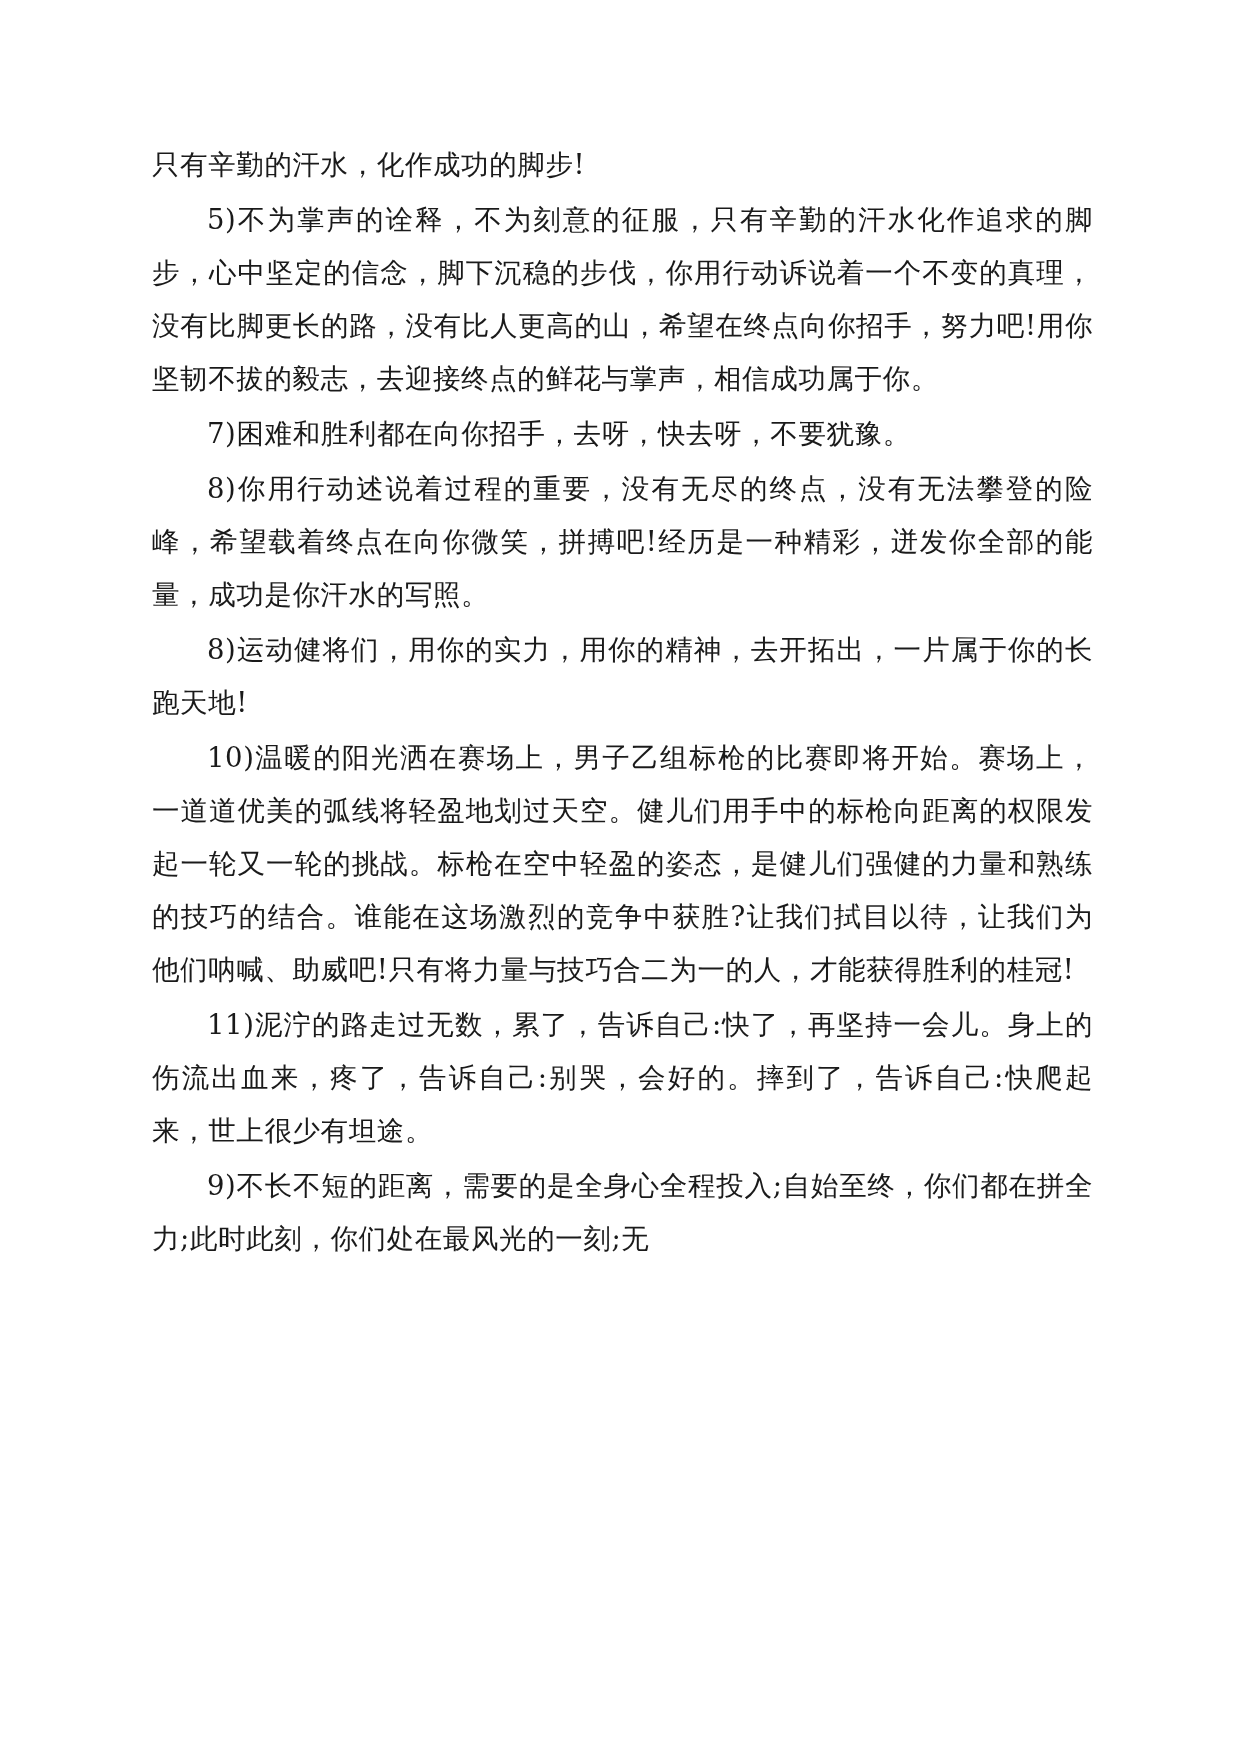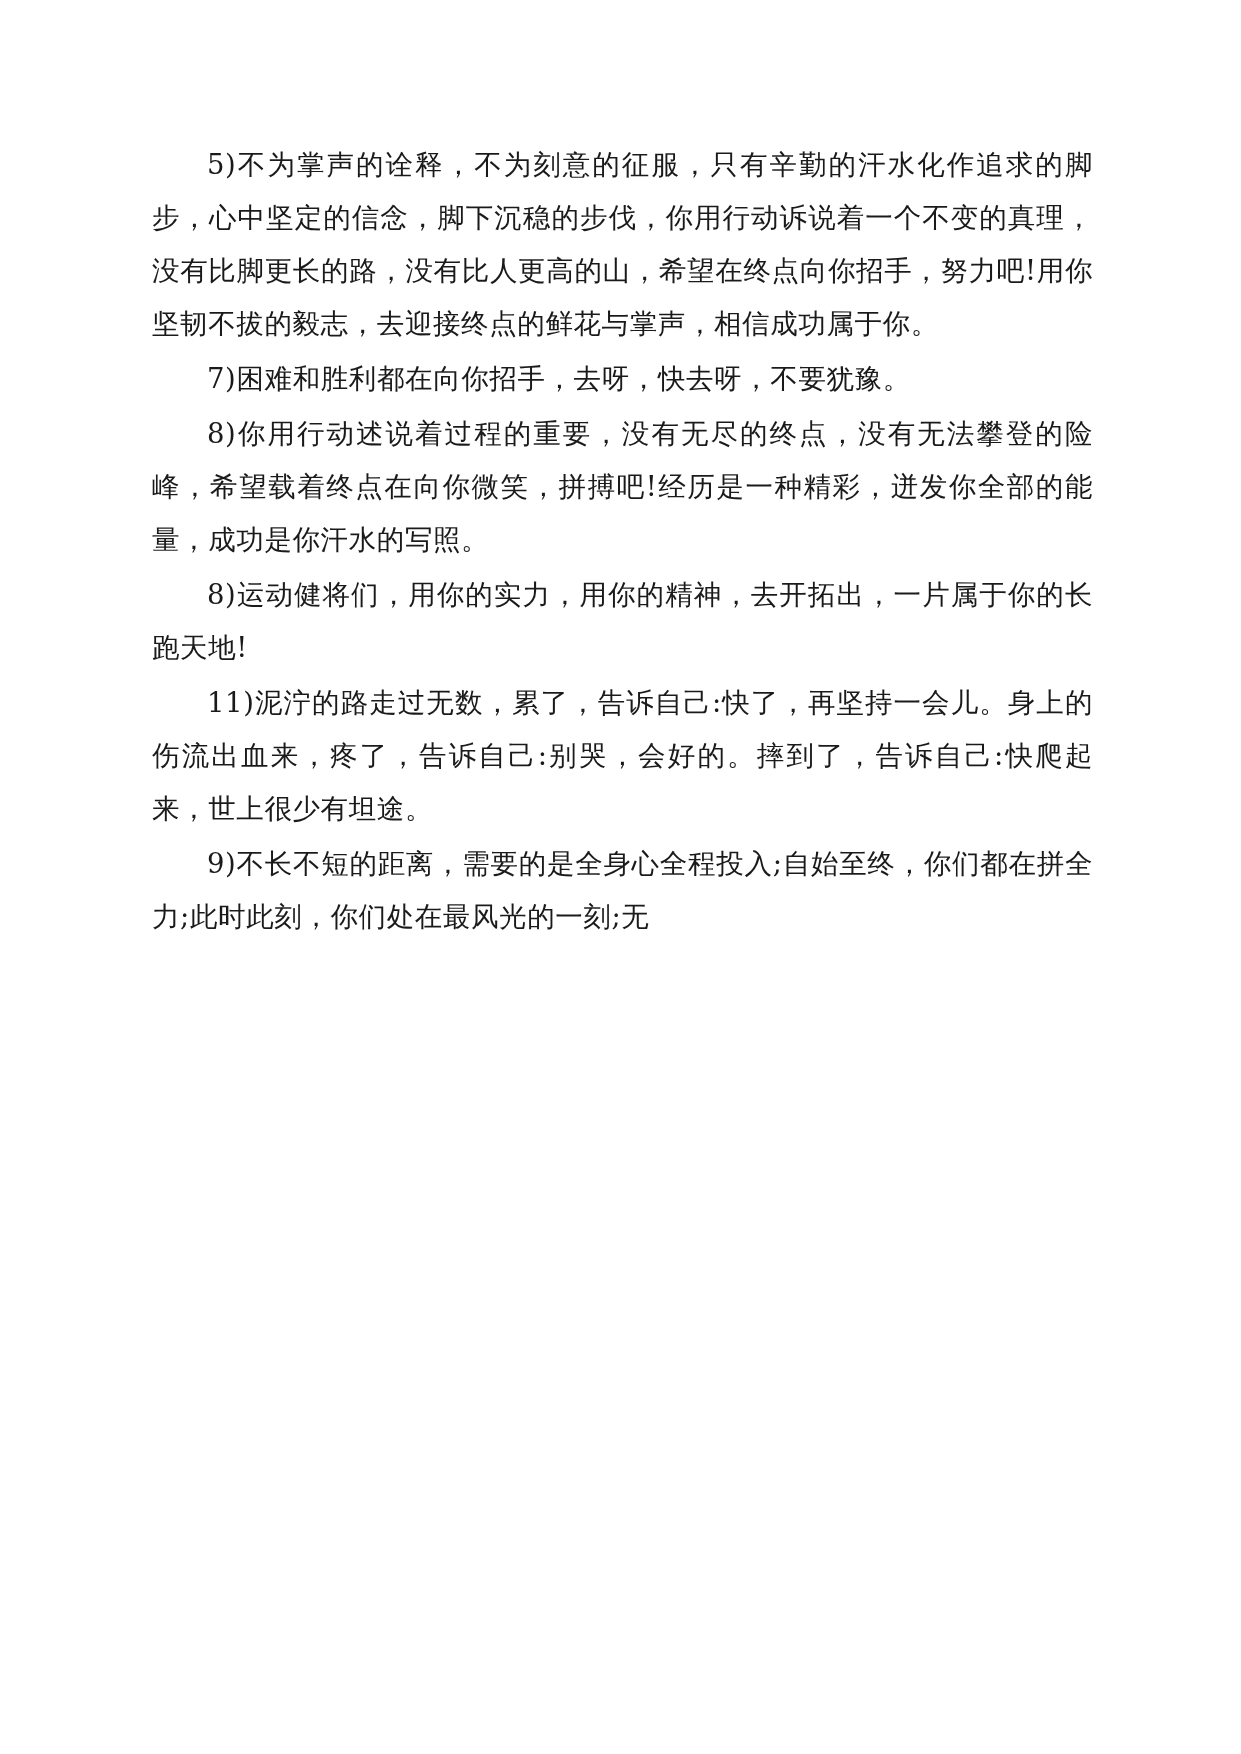--- a/index.html
+++ b/index.html
@@ -36,20 +36,22 @@
   }
   .para.no-indent {
     text-indent: 0;
   }
 </style>
 </head>
 <body>
 
 <div class="page">
   <div class="doc-body">
+    <p class="para no-indent">只有辛勤的汗水，化作成功的脚步!</p>
     <p class="para">5)不为掌声的诠释，不为刻意的征服，只有辛勤的汗水化作追求的脚步，心中坚定的信念，脚下沉稳的步伐，你用行动诉说着一个不变的真理，没有比脚更长的路，没有比人更高的山，希望在终点向你招手，努力吧!用你坚韧不拔的毅志，去迎接终点的鲜花与掌声，相信成功属于你。</p>
     <p class="para">7)困难和胜利都在向你招手，去呀，快去呀，不要犹豫。</p>
     <p class="para">8)你用行动述说着过程的重要，没有无尽的终点，没有无法攀登的险峰，希望载着终点在向你微笑，拼搏吧!经历是一种精彩，迸发你全部的能量，成功是你汗水的写照。</p>
     <p class="para">8)运动健将们，用你的实力，用你的精神，去开拓出，一片属于你的长跑天地!</p>
+    <p class="para">10)温暖的阳光洒在赛场上，男子乙组标枪的比赛即将开始。赛场上，一道道优美的弧线将轻盈地划过天空。健儿们用手中的标枪向距离的权限发起一轮又一轮的挑战。标枪在空中轻盈的姿态，是健儿们强健的力量和熟练的技巧的结合。谁能在这场激烈的竞争中获胜?让我们拭目以待，让我们为他们呐喊、助威吧!只有将力量与技巧合二为一的人，才能获得胜利的桂冠!</p>
     <p class="para">11)泥泞的路走过无数，累了，告诉自己:快了，再坚持一会儿。身上的伤流出血来，疼了，告诉自己:别哭，会好的。摔到了，告诉自己:快爬起来，世上很少有坦途。</p>
     <p class="para">9)不长不短的距离，需要的是全身心全程投入;自始至终，你们都在拼全力;此时此刻，你们处在最风光的一刻;无</p>
   </div>
 </div>
 
 </body></html>

